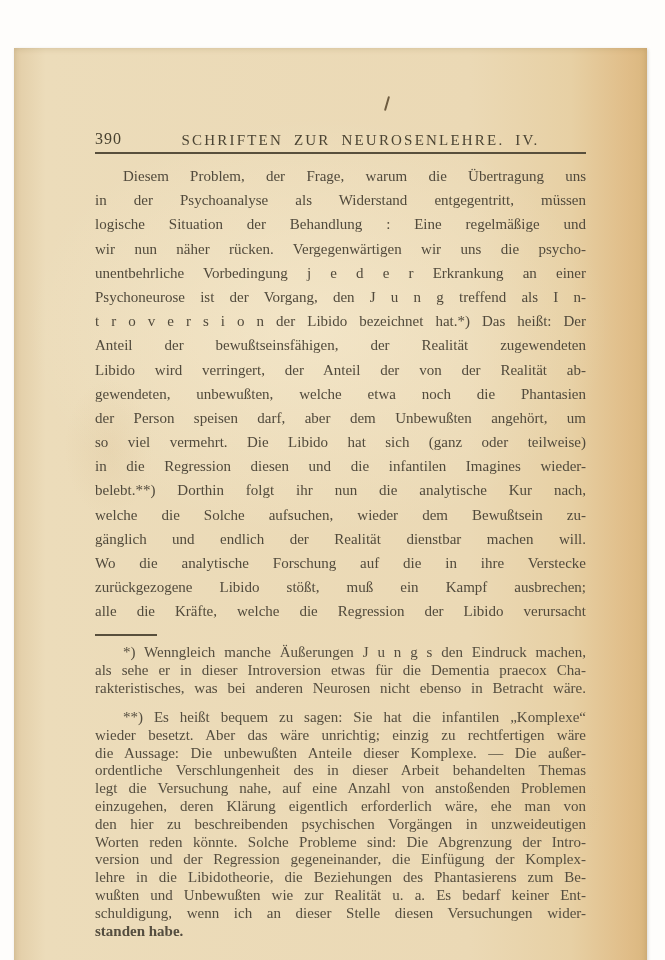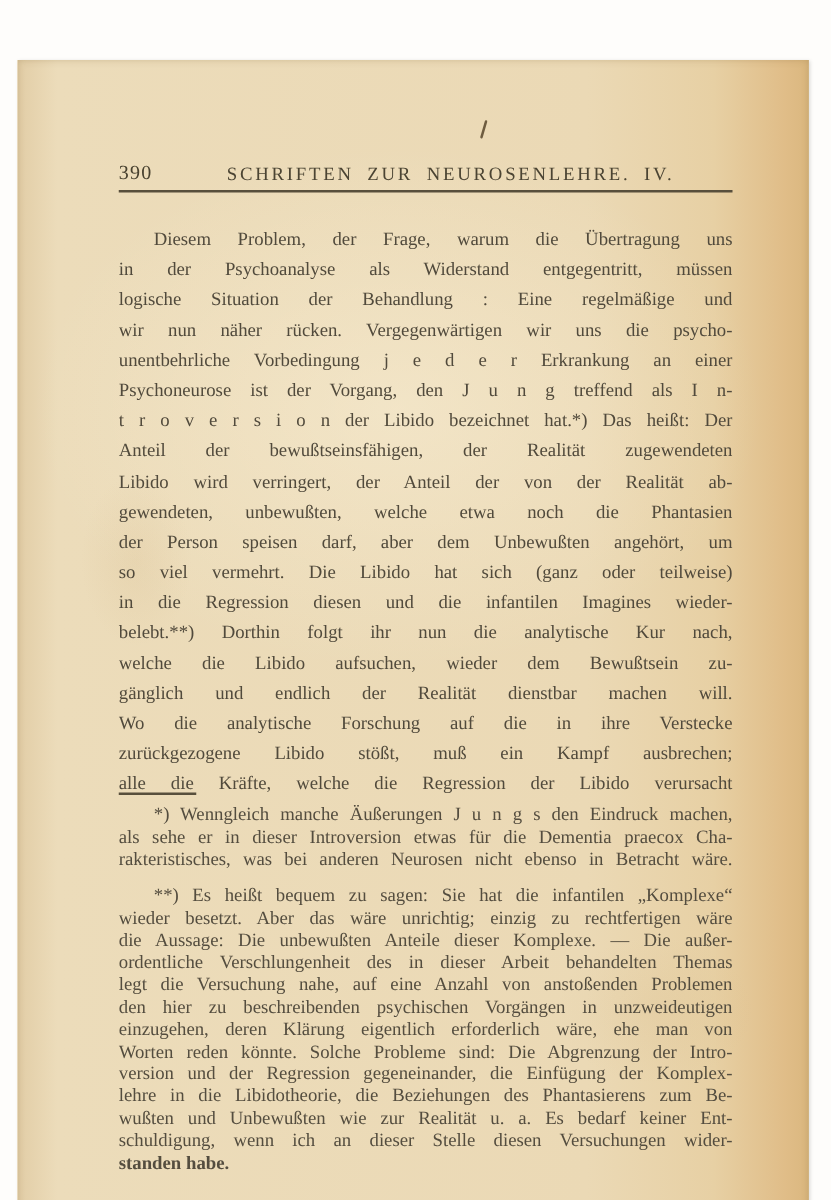--- a/index.html
+++ b/index.html
@@ -83,21 +83,21 @@
     left: 81px;
     top: 104px;
     width: 491px;
     height: 2px;
     background: #584f3c;
   }
   
   .bodycol {
     position: absolute;
     left: 81px;
-    top: 132px;
+    top: 116px;
     width: 491px;
     font-size: 15px;
     color: #514a3c;
   }
   .bodycol .line {
     height: 24.2px;
     line-height: 24.2px;
     text-align: justify;
     text-align-last: justify;
     word-spacing: 1px;
@@ -159,42 +159,42 @@
         <div class="line">unentbehrliche Vorbedingung j e d e r Erkrankung an einer</div>
         <div class="line">Psychoneurose ist der Vorgang, den J u n g treffend als I n-</div>
         <div class="line">t r o v e r s i o n der Libido bezeichnet hat.*) Das heißt: Der</div>
         <div class="line">Anteil der bewußtseinsfähigen, der Realität zugewendeten</div>
         <div class="line">Libido wird verringert, der Anteil der von der Realität ab-</div>
         <div class="line">gewendeten, unbewußten, welche etwa noch die Phantasien</div>
         <div class="line">der Person speisen darf, aber dem Unbewußten angehört, um</div>
         <div class="line">so viel vermehrt. Die Libido hat sich (ganz oder teilweise)</div>
         <div class="line">in die Regression diesen und die infantilen Imagines wieder-</div>
         <div class="line">belebt.**) Dorthin folgt ihr nun die analytische Kur nach,</div>
-        <div class="line">welche die Libido aufsuchen, wieder dem Bewußtsein zu-</div>
+        <div class="line">welche die Solche aufsuchen, wieder dem Bewußtsein zu-</div>
         <div class="line">gänglich und endlich der Realität dienstbar machen will.</div>
         <div class="line">Wo die analytische Forschung auf die in ihre Verstecke</div>
         <div class="line">zurückgezogene Libido stößt, muß ein Kampf ausbrechen;</div>
         <div class="line">alle die Kräfte, welche die Regression der Libido verursacht</div>
       </div>
 
     <div class="fnsep"></div>
 
     <div class="fn fn1">
         <div class="line">*) Wenngleich manche Äußerungen J u n g s den Eindruck machen,</div>
         <div class="line">als sehe er in dieser Introversion etwas für die Dementia praecox Cha-</div>
         <div class="line">rakteristisches, was bei anderen Neurosen nicht ebenso in Betracht wäre.</div>
       </div>
     <div class="fn fn2">
         <div class="line">**) Es heißt bequem zu sagen: Sie hat die infantilen „Komplexe“</div>
         <div class="line">wieder besetzt. Aber das wäre unrichtig; einzig zu rechtfertigen wäre</div>
         <div class="line">die Aussage: Die unbewußten Anteile dieser Komplexe. — Die außer-</div>
         <div class="line">ordentliche Verschlungenheit des in dieser Arbeit behandelten Themas</div>
         <div class="line">legt die Versuchung nahe, auf eine Anzahl von anstoßenden Problemen</div>
+        <div class="line">einzugehen, deren Klärung eigentlich erforderlich wäre, ehe man von</div>
         <div class="line">den hier zu beschreibenden psychischen Vorgängen in unzweideutigen</div>
-        <div class="line">einzugehen, deren Klärung eigentlich erforderlich wäre, ehe man von</div>
         <div class="line">Worten reden könnte. Solche Probleme sind: Die Abgrenzung der Intro-</div>
         <div class="line">version und der Regression gegeneinander, die Einfügung der Komplex-</div>
         <div class="line">lehre in die Libidotheorie, die Beziehungen des Phantasierens zum Be-</div>
         <div class="line">wußten und Unbewußten wie zur Realität u. a. Es bedarf keiner Ent-</div>
         <div class="line">schuldigung, wenn ich an dieser Stelle diesen Versuchungen wider-</div>
         <div class="line">standen habe.</div>
       </div>
 
   </div>
 </div>

